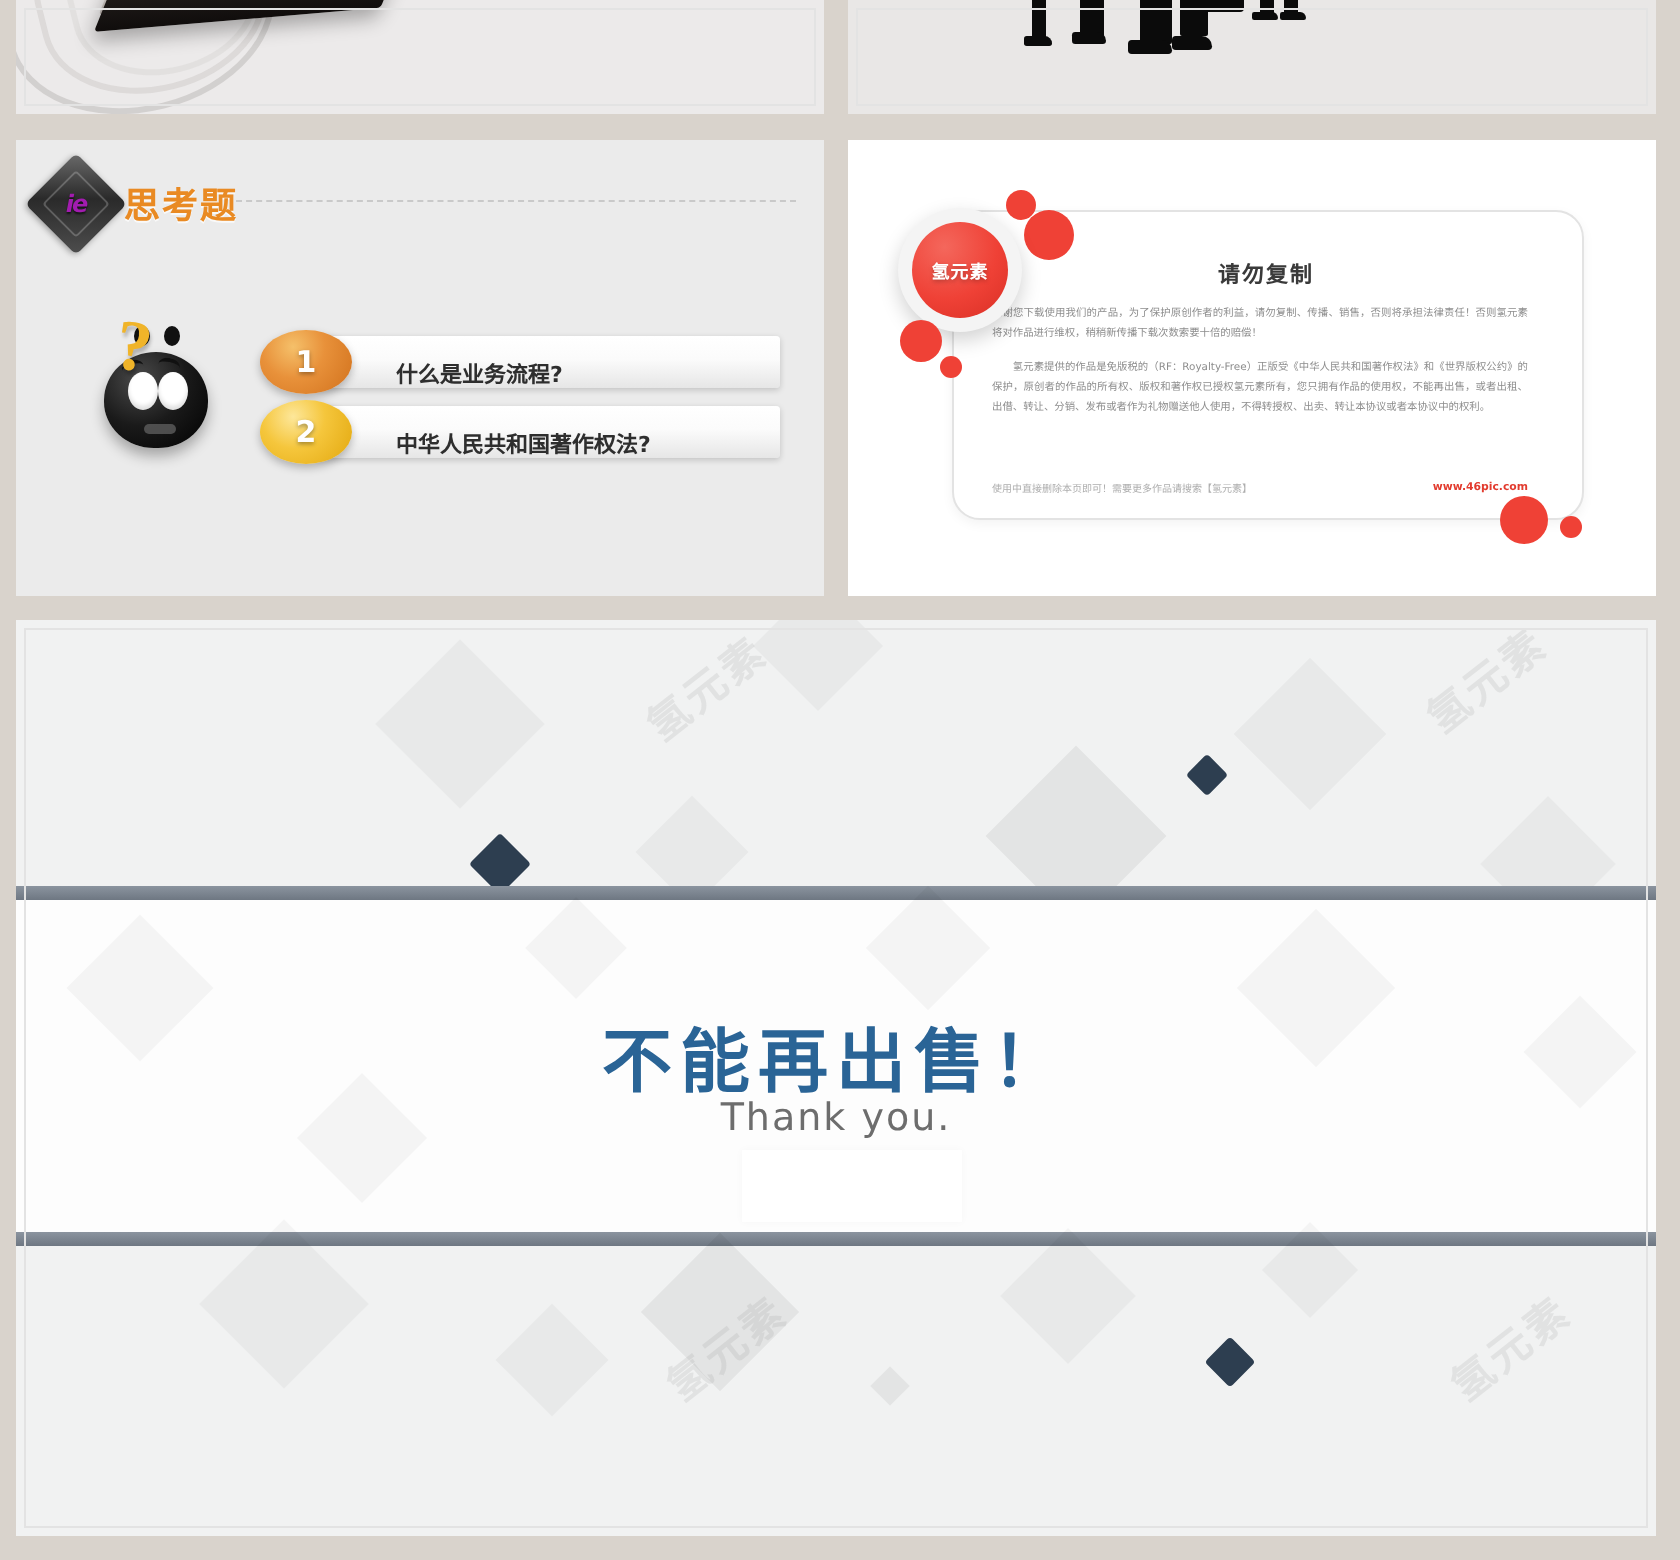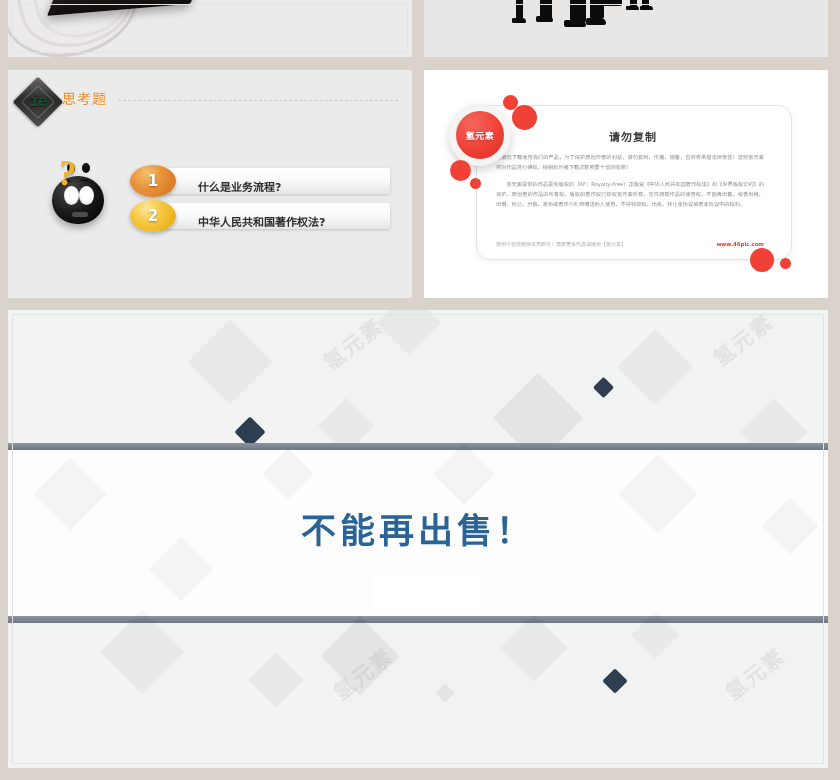--- a/index.html
+++ b/index.html
@@ -55,26 +55,26 @@
     transform:rotate(45deg);
     box-shadow:0 1px 3px rgba(0,0,0,.35);
     border-radius:3px;
   }
   .q-diamond-inner{
     position:absolute;inset:6px;border:1px solid rgba(255,255,255,.22);border-radius:2px;
   }
   .q-diamond-glyph{
     position:absolute;left:20px;top:84px;width:36px;height:36px;
     display:flex;align-items:center;justify-content:center;
-    color:#14532d;font-size:16px;font-weight:bold;font-style:italic;
-    letter-spacing:-1px;text-shadow:0 1px 1px rgba(0,0,0,.6);font-family:Liberation Mono, monospace;
+    color:#a21caf;font-size:12px;font-weight:bold;font-style:italic;
+    letter-spacing:-1px;text-shadow:0 1px 1px rgba(0,0,0,.6);
   }
   .q-title{
     position:absolute;left:62px;top:88px;
-    font-size:14px;font-weight:normal;color:#e98a23;letter-spacing:1px;
+    font-size:18px;font-weight:bold;color:#e98a23;letter-spacing:1px;
     text-shadow:0 1px 0 rgba(255,255,255,.7);
   }
   .q-dots{
     position:absolute;left:118px;top:100px;width:280px;height:1px;
     border-top:1px dashed #c9c9c9;
   }
 
   
   .mascot-wrap{position:absolute;left:48px;top:158px;width:62px;height:68px;}
   .mascot-body{
@@ -315,20 +315,21 @@
   <div class="band"></div>
 
   <div class="dia ghost" style="left:36px;top:158px;width:52px;height:52px;"></div>
   <div class="dia ghost" style="left:262px;top:146px;width:36px;height:36px;"></div>
   <div class="dia ghost" style="left:434px;top:142px;width:44px;height:44px;"></div>
   <div class="dia ghost" style="left:622px;top:156px;width:56px;height:56px;"></div>
   <div class="dia ghost" style="left:762px;top:196px;width:40px;height:40px;"></div>
   <div class="dia ghost" style="left:150px;top:236px;width:46px;height:46px;"></div>
 
   <div class="thanks-cn">不能再出售！</div>
+  <div class="thanks-en">Thank you.</div>
   <div class="thanks-box"></div>
 
   <div class="bar bottom"></div>
 
   <div class="dia ghost" style="left:104px;top:312px;width:60px;height:60px;"></div>
   <div class="dia ghost2" style="left:324px;top:318px;width:56px;height:56px;"></div>
   <div class="dia ghost" style="left:248px;top:350px;width:40px;height:40px;"></div>
   <div class="dia ghost" style="left:502px;top:314px;width:48px;height:48px;"></div>
   <div class="dia ghost" style="left:630px;top:308px;width:34px;height:34px;"></div>
   <div class="dia ghost2" style="left:430px;top:376px;width:14px;height:14px;"></div>

